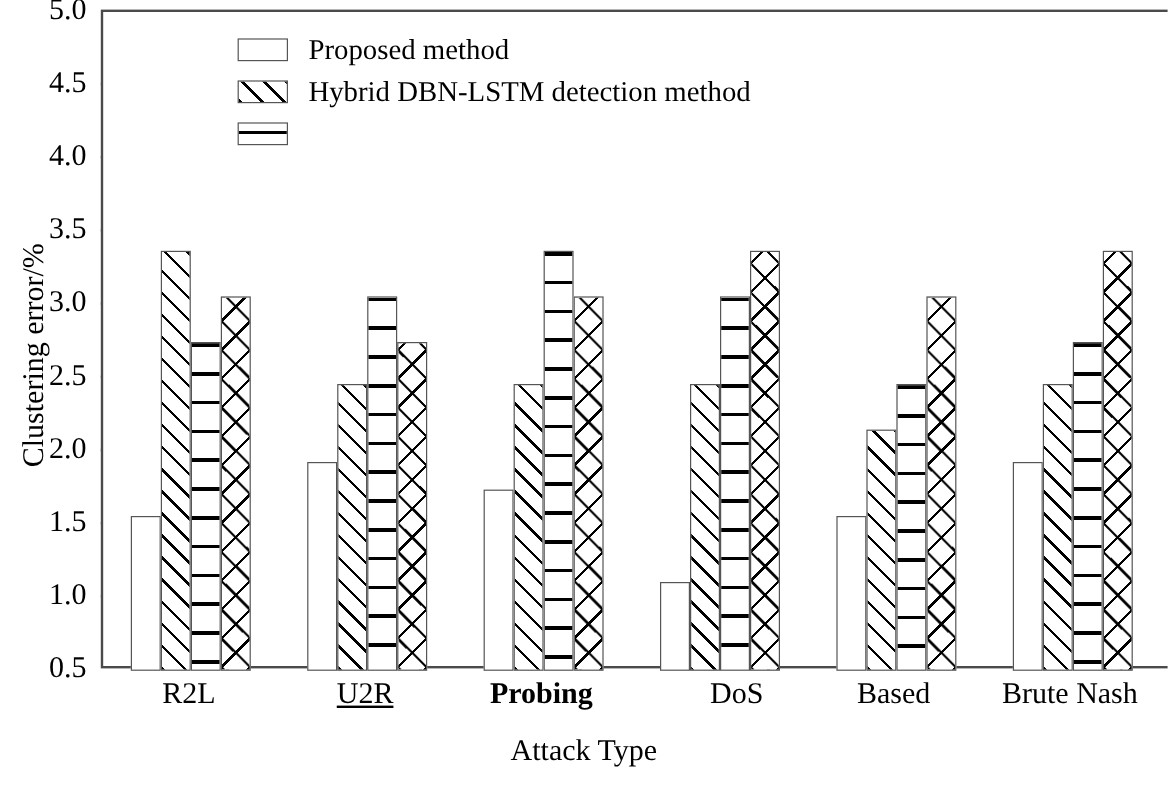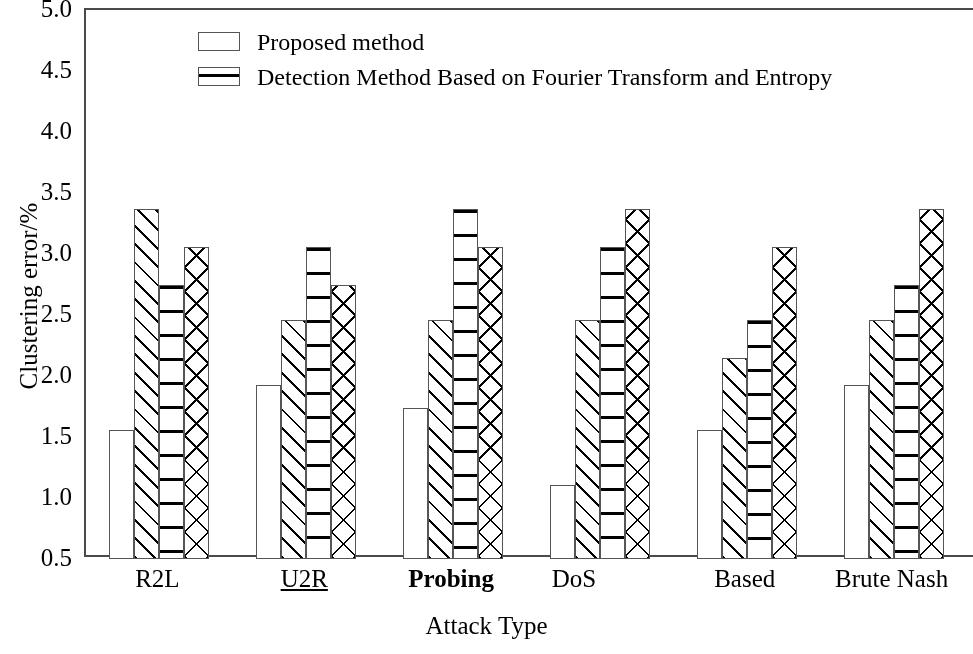--- a/index.html
+++ b/index.html
@@ -209,29 +209,32 @@
         <div class="bar pat-horiz" style="left: 807.583px; width: 25px; top: 274.5px; height: 274.5px;"></div>
         <div class="bar pat-cross" style="left: 832.583px; width: 25px; top: 198.86px; height: 350.14px;"></div>
       </div>
 
     <div id="legend">
       <div class="legend-row">
         <span class="legend-swatch sw-plain"></span>
         <span class="legend-text">Proposed method</span>
       </div>
       <div class="legend-row">
+        <span class="legend-swatch sw-diag"></span>
+        <span class="legend-text">Hybrid DBN-LSTM detection method</span>
+      </div>
+      <div class="legend-row">
         <span class="legend-swatch sw-horiz"></span>
-        <span class="legend-text">Detection Method Based on Fourier Transform and Entropy</span>
       </div>
     </div>
   </div>
 
   <div id="xtick-layer">
       <div class="xtick-label" style="left: 157.417px; font-family: Liberation Serif, serif;">R2L</div>
       <div class="xtick-label" style="left: 304.25px; text-decoration: underline;">U2R</div>
       <div class="xtick-label" style="left: 451.083px; font-weight: bold;">Probing</div>
-      <div class="xtick-label" style="left: 574px;">DoS</div>
+      <div class="xtick-label" style="left: 614px;">DoS</div>
       <div class="xtick-label" style="left: 744.75px;">Based</div>
       <div class="xtick-label" style="left: 891.583px;">Brute Nash</div>
     </div>
   <div id="xlabel">Attack Type</div>
 
 </div>
 
 </body></html>

